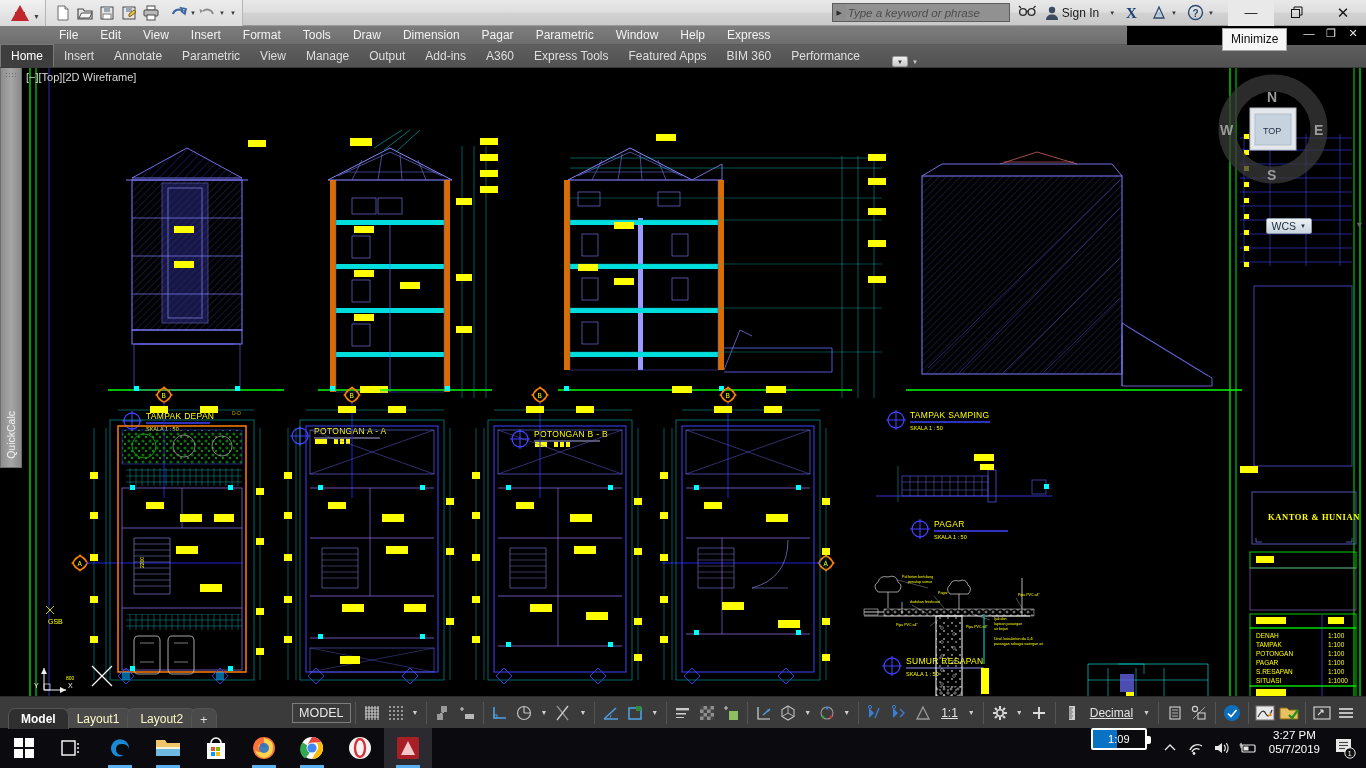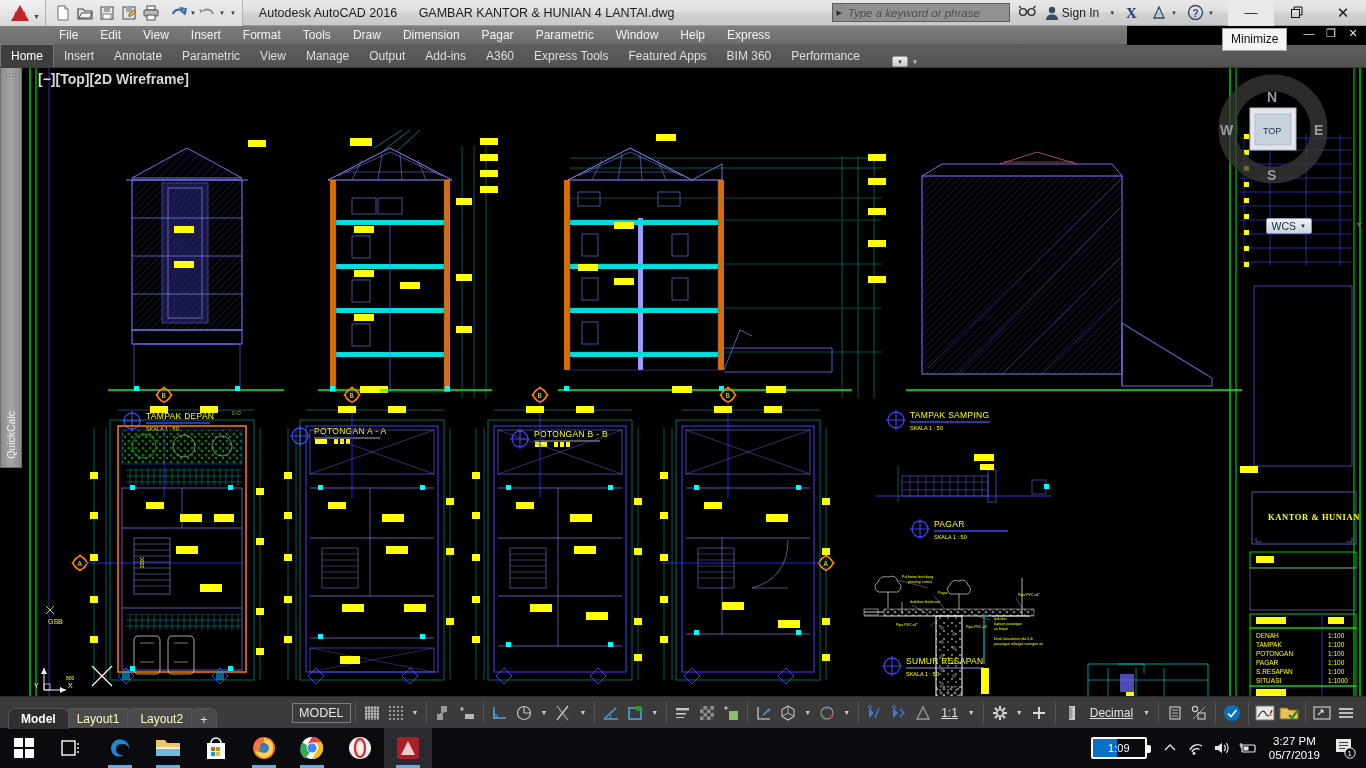--- a/index.html
+++ b/index.html
@@ -122,22 +122,22 @@
   }
   .ribbon-min .box i { font-size: 6px; color: #333; font-style: normal; }
   .ribbon-min .cr { font-size: 6px; color: #ccc; }
 
   
   .canvas {
     position: absolute; top: 68px; left: 22px; width: 1344px; height: 628px;
     background: #000; overflow: hidden;
   }
   .vplabel {
-    position: absolute; top: 3px; left: 16px; font-size: 14px; color: #d8d8d8;
-    font-family: "Liberation Sans", sans-serif; z-index: 5; font-weight: bold;
+    position: absolute; top: 3px; left: 4px; font-size: 11px; color: #d8d8d8;
+    font-family: "Liberation Sans", sans-serif; z-index: 5;
   }
 
   
   .quickcalc {
     position: absolute; top: 68px; left: 0; width: 22px; height: 400px;
     background: linear-gradient(to right,#8d8d8d,#a6a6a6,#8a8a8a);
     border: 1px solid #6d6d6d; border-top: none;
     z-index: 20;
   }
   .qc-grip { width: 12px; height: 5px; margin: 4px auto 0 auto;
@@ -191,21 +191,21 @@
   
   .taskbar {
     position: absolute; top: 728px; left: 0; width: 1366px; height: 40px;
     background: #0b0b0f; display: flex; align-items: center;
   }
   .tb-item { width: 48px; height: 40px; display: flex; align-items: center; justify-content: center; position: relative; }
   .tb-item.running::after {
     content: ''; position: absolute; bottom: 0; left: 12px; width: 24px; height: 3px; background: #5ab0f0;
   }
   .tb-item.active { background: #2a2a30; }
-  .tray { margin-left: auto; display: flex; align-items: center; height: 40px; padding-right: 4px; }
+  .tray { margin-left: auto; display: flex; height: 40px; padding-right: 4px; }
   .battery {
     width: 56px; height: 22px; border: 2px solid #fff; border-radius: 2px;
     position: relative; display: flex; align-items: center; margin-right: 10px;
   }
   .battery::after {
     content: ''; position: absolute; right: -6px; top: 6px; width: 4px; height: 8px;
     background: #fff; border-radius: 0 2px 2px 0;
   }
   .battery .fill { position: absolute; left: 0; top: 0; bottom: 0; width: 46%; background: #0a72c4; }
   .battery .bt { position: relative; width: 100%; text-align: center; font-size: 11px; color: #fff; z-index: 2; }
@@ -270,24 +270,20 @@
       <div class="qbtn">
         <svg width="17" height="16" viewBox="0 0 17 16">
             <path d="M14 9c-1-4-6-6-10-3" fill="none" stroke="#8d8d8d" stroke-width="1.8"></path>
             <path d="M4 6L0.6 3.7l0.6 4.6z" fill="#8d8d8d"></path>
           </svg>
       </div>
       <span class="mini-caret">▼</span>
       <span class="mini-caret" style="margin-left:4px">▼</span>
     </div>
 
-    <div class="app-title">
-      <span>Autodesk AutoCAD 2016</span>
-      <span class="docname">GAMBAR KANTOR &amp; HUNIAN 4 LANTAI.dwg</span>
-    </div>
 
     <div class="tb-right">
       <div class="searchbox">
         <span class="sb-caret">▶</span>
         <input type="text" placeholder="Type a keyword or phrase" style="">
       </div>
       <div class="tb-icon">
         <svg width="19" height="16" viewBox="0 0 19 16">
             <circle cx="5" cy="7" r="3.4" fill="none" stroke="#2e2e2e" stroke-width="1.4"></circle>
             <circle cx="13.5" cy="7" r="3.4" fill="none" stroke="#2e2e2e" stroke-width="1.4"></circle>

